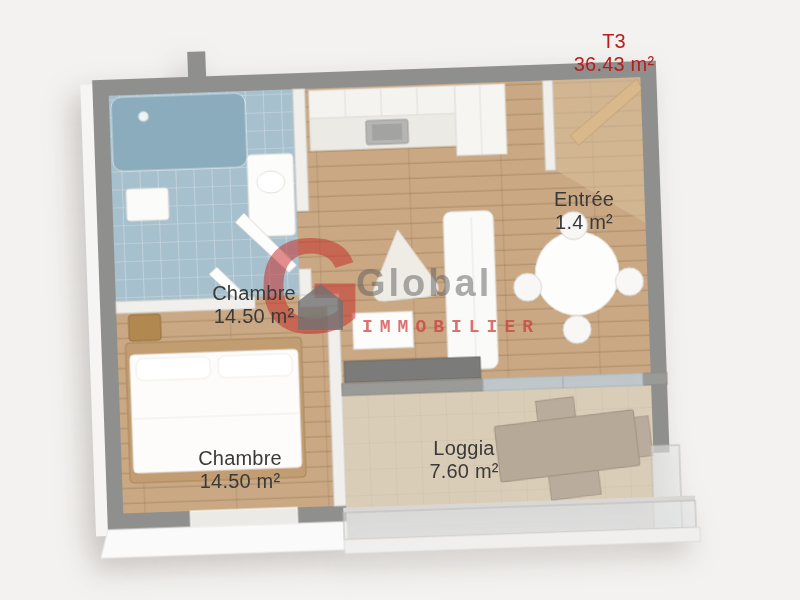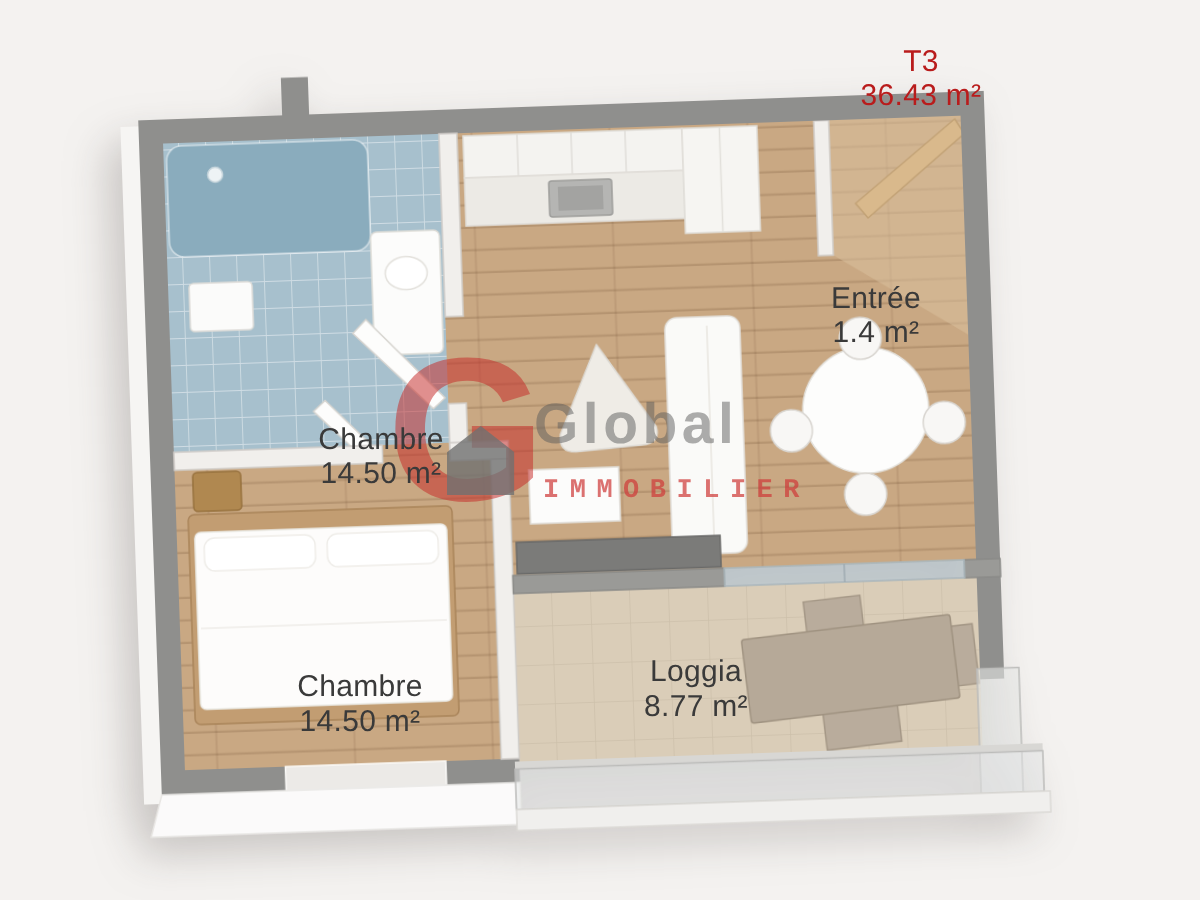--- a/index.html
+++ b/index.html
@@ -149,16 +149,16 @@
     <span class="ln">14.50 m²</span>
   </div>
 
   <div class="label" style="left:240px;top:447px;">
     <span class="ln">Chambre</span>
     <span class="ln">14.50 m²</span>
   </div>
 
   <div class="label" style="left:464px;top:437px;">
     <span class="ln">Loggia</span>
-    <span class="ln">8.77 m²</span>
+    <span class="ln">7.60 m²</span>
   </div>
 
 </div>
 
 </body></html>

